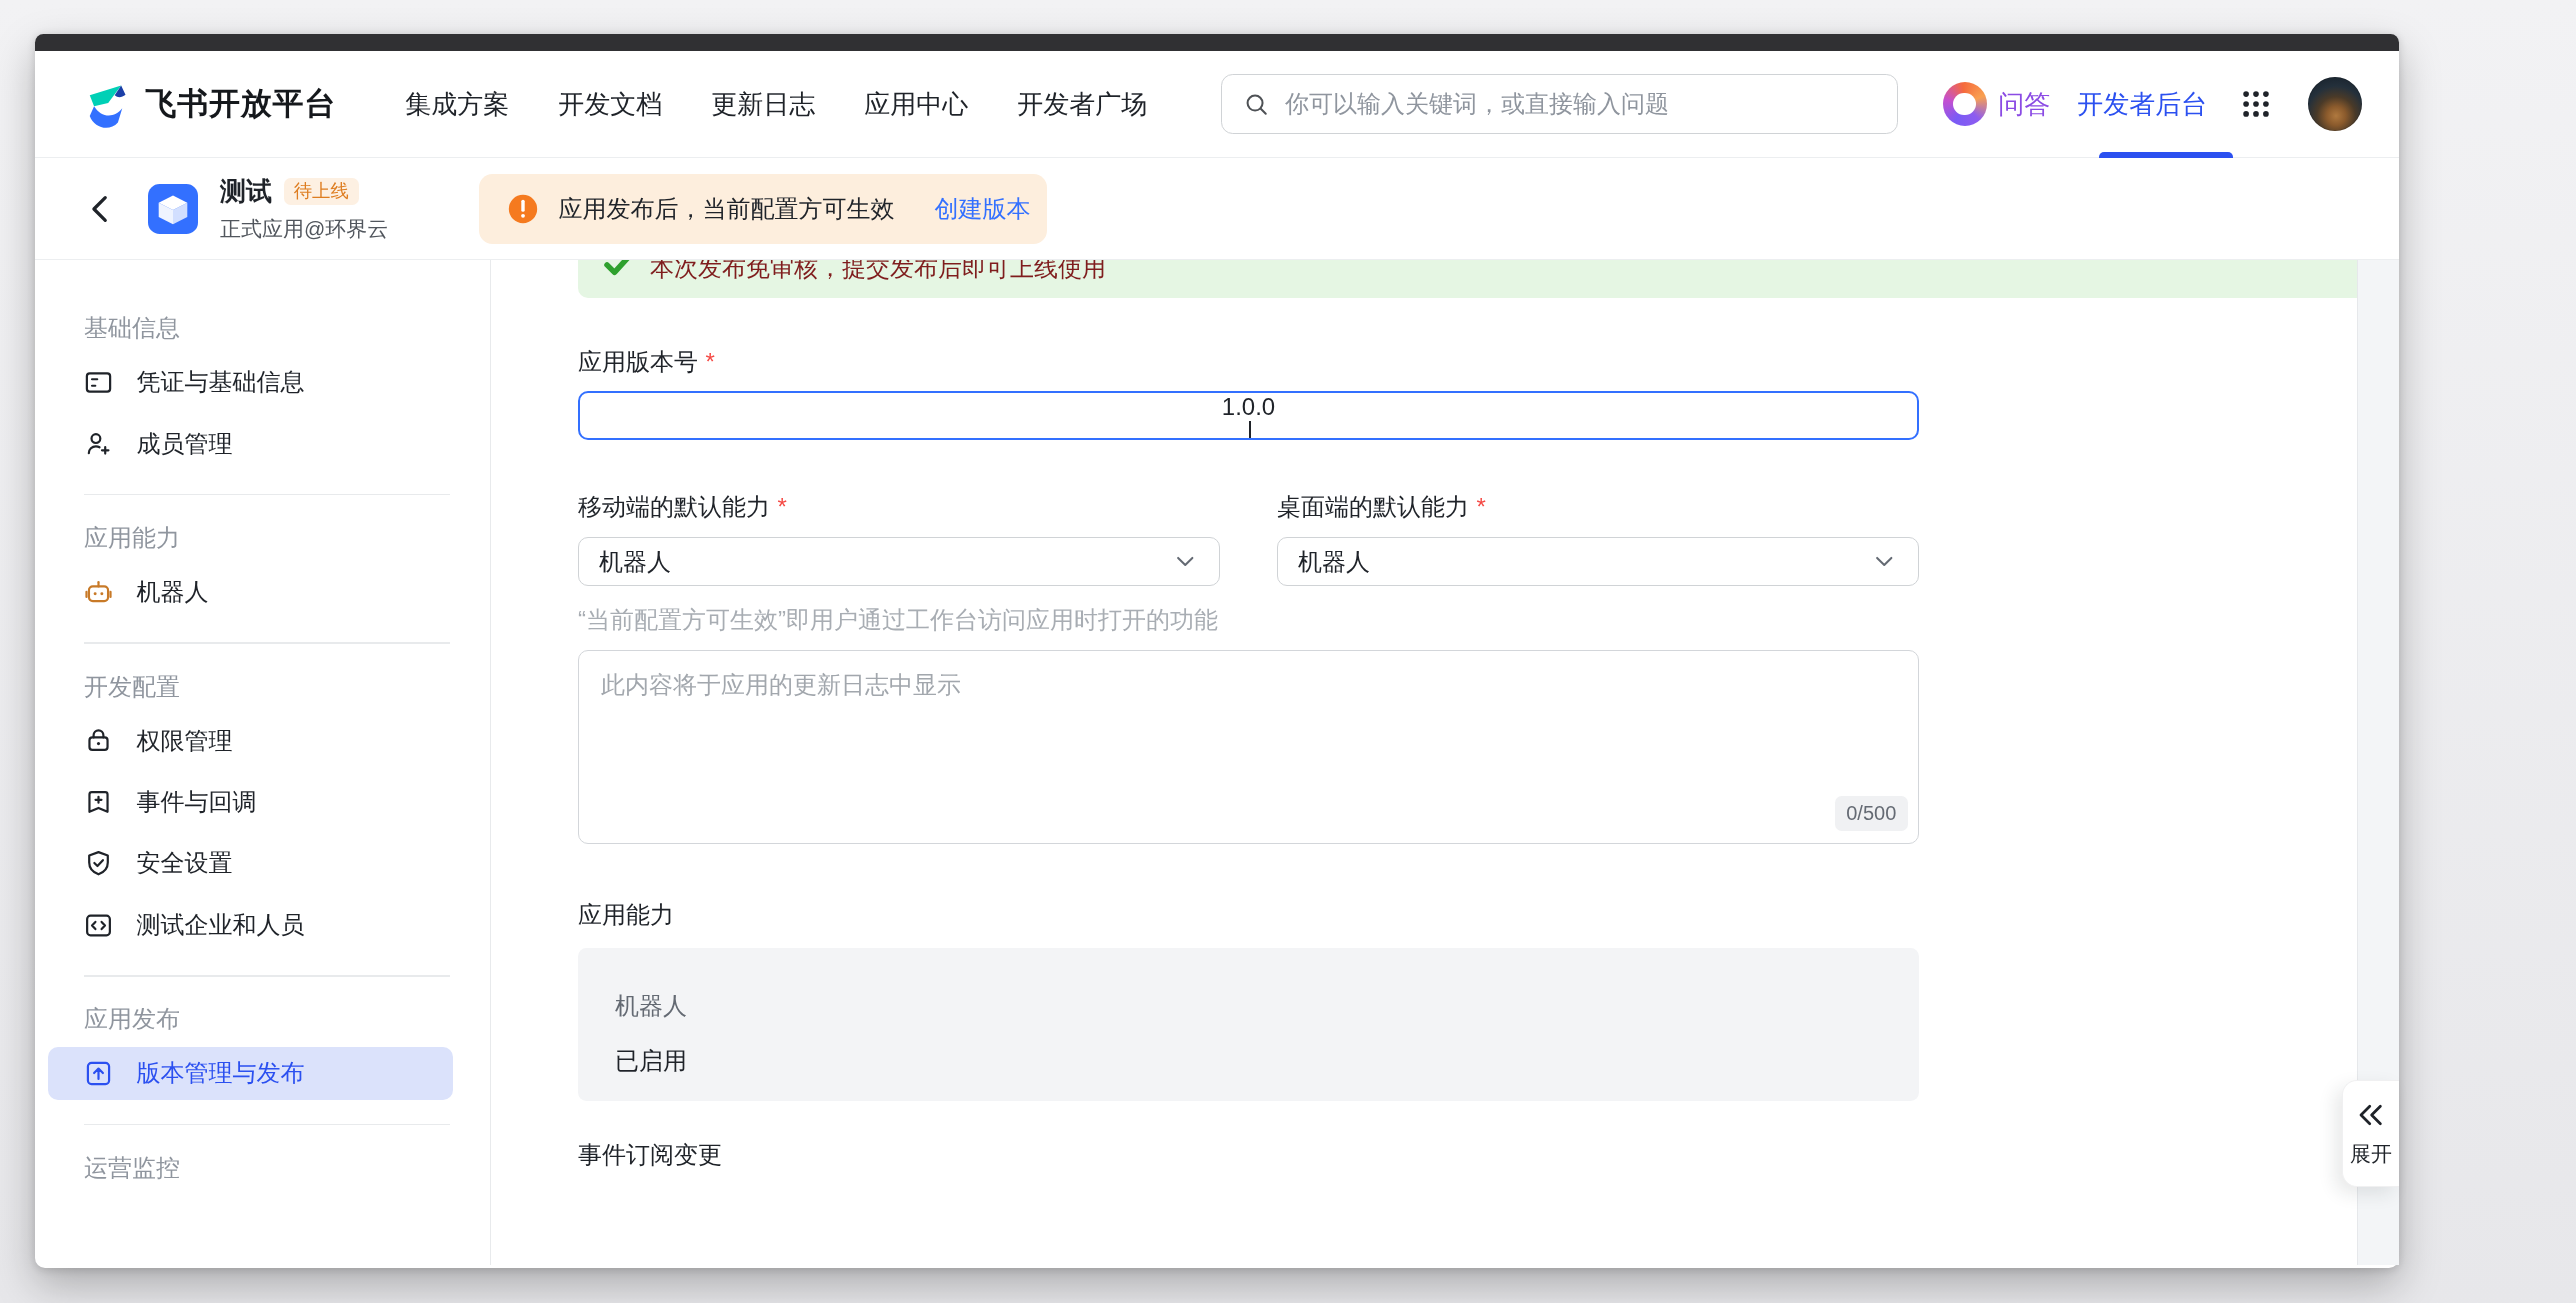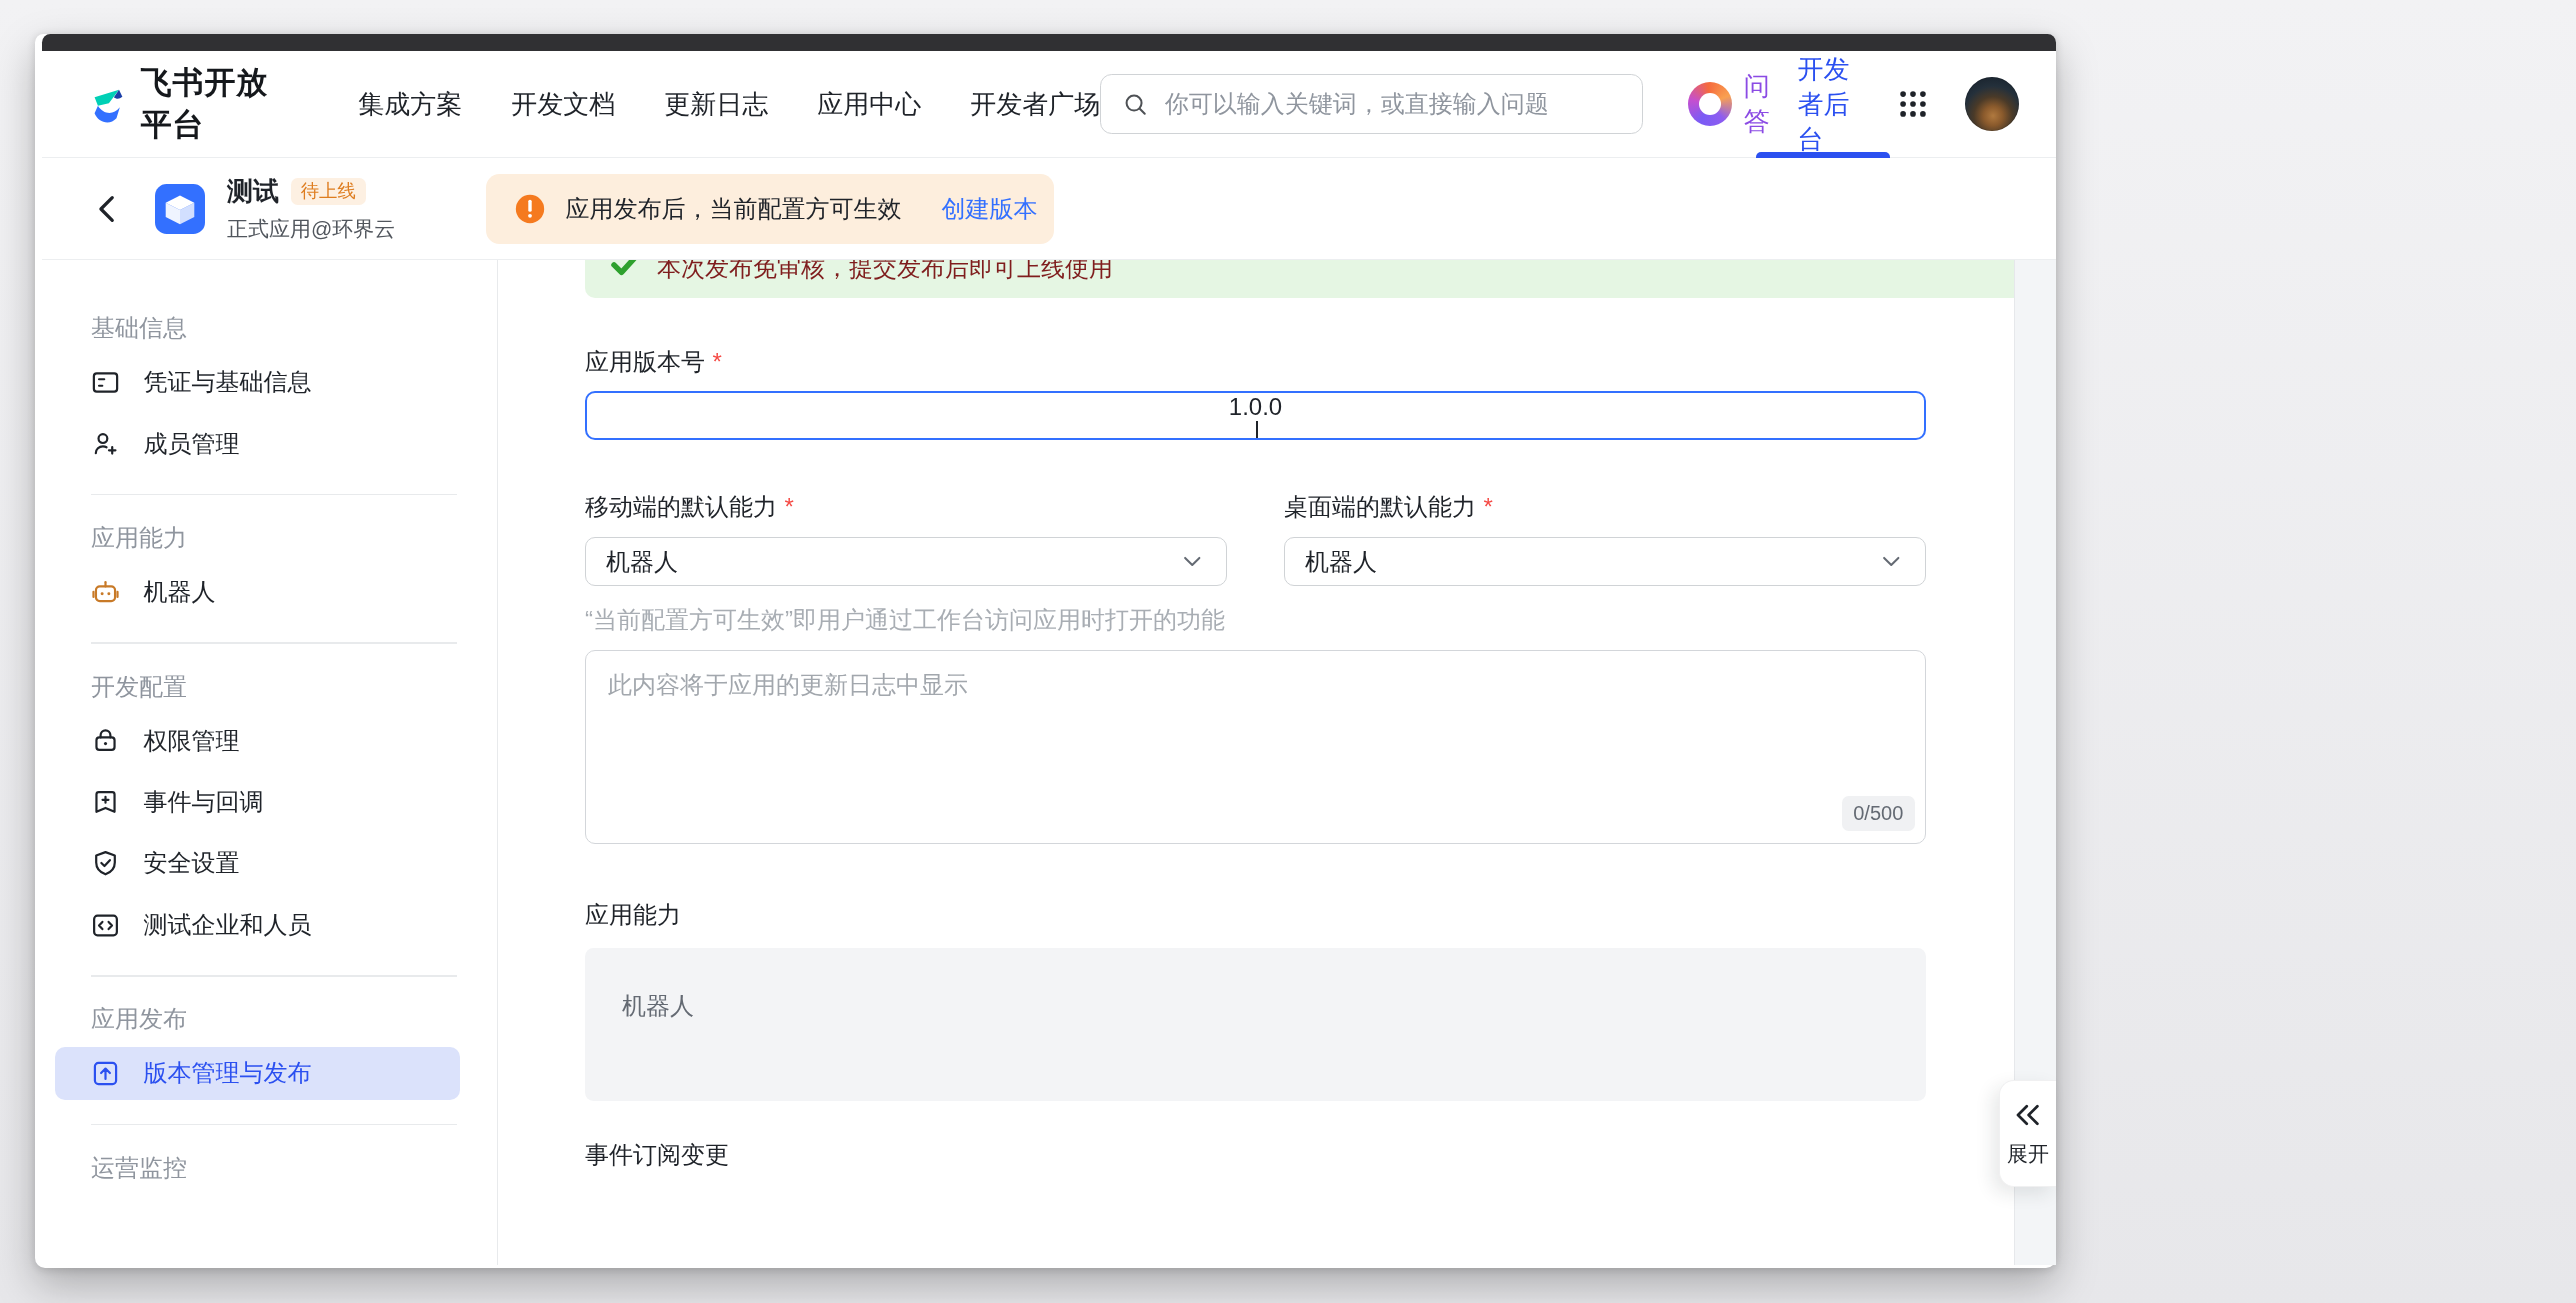--- a/index.html
+++ b/index.html
@@ -3,24 +3,23 @@
 <meta charset="utf-8">
 <style>
   * { margin:0; padding:0; box-sizing:border-box; }
   html,body { width:2576px; height:1304px; }
   body {
     font-family:"Liberation Sans","DejaVu Sans",sans-serif;
     background:linear-gradient(#f2f2f4,#e7e7ea);
     position:relative; overflow:hidden; color:#1f2329;
   }
   .window {
-    position:absolute; left:35px; top:34px; width:2021px; height:1234px;
+    position:absolute; left:35px; top:34px; width:2364px; height:1234px;
     background:#fff; border-radius:8.4px 8.4px 10px 10px;
     box-shadow:0 17px 42px rgba(0,0,0,.26), 0 1.7px 8.4px rgba(0,0,0,.14);
-    padding-left:7px;
   }
   .titlebar { height:17px; background:#303033; border-radius:8.4px 8.4px 0 0; }
 
   
   .navbar {
     height:107px; border-bottom:1.7px solid #eceef0; position:relative;
     display:flex; align-items:center; padding:0 18.4px 0 45px; background:#fff;
   }
   .logo { display:flex; align-items:center; gap:13.4px; cursor:pointer; }
   .logo svg { width:52px; height:52px; }
@@ -353,20 +352,21 @@
           </div>
 
           <div class="textarea-wrap">
             <textarea placeholder="此内容将于应用的更新日志中显示" style=""></textarea>
             <span class="counter">0/500</span>
           </div>
 
           <div class="sec-title cap-title">应用能力</div>
           <div class="cap-card">
             <div class="cap-name">机器人</div>
+            <div class="cap-status">已启用</div>
           </div>
 
           <div class="sec-title events-title">事件订阅变更</div>
 
         </div>
       </div>
     </section>
 
     <div class="right-rail">
       <div class="expand-btn">

